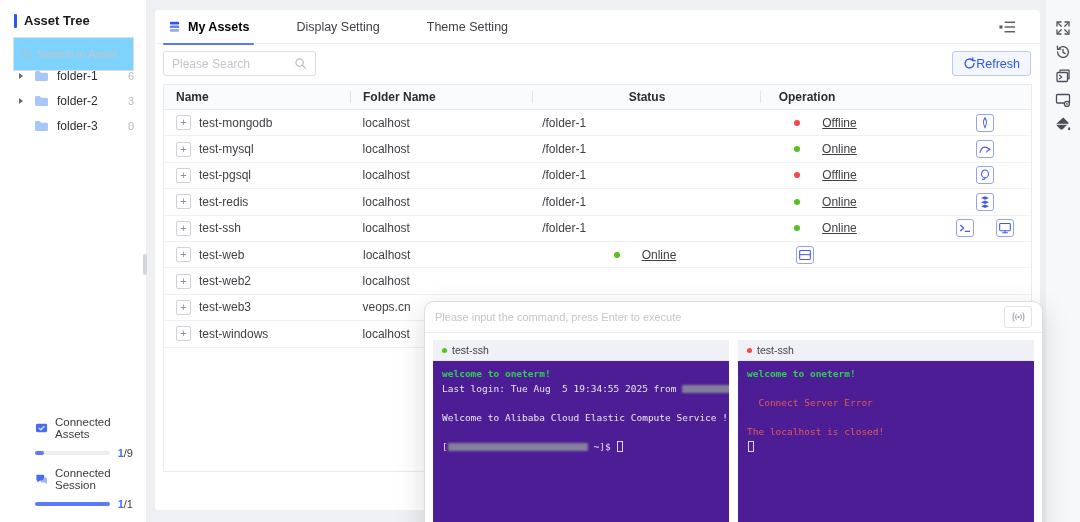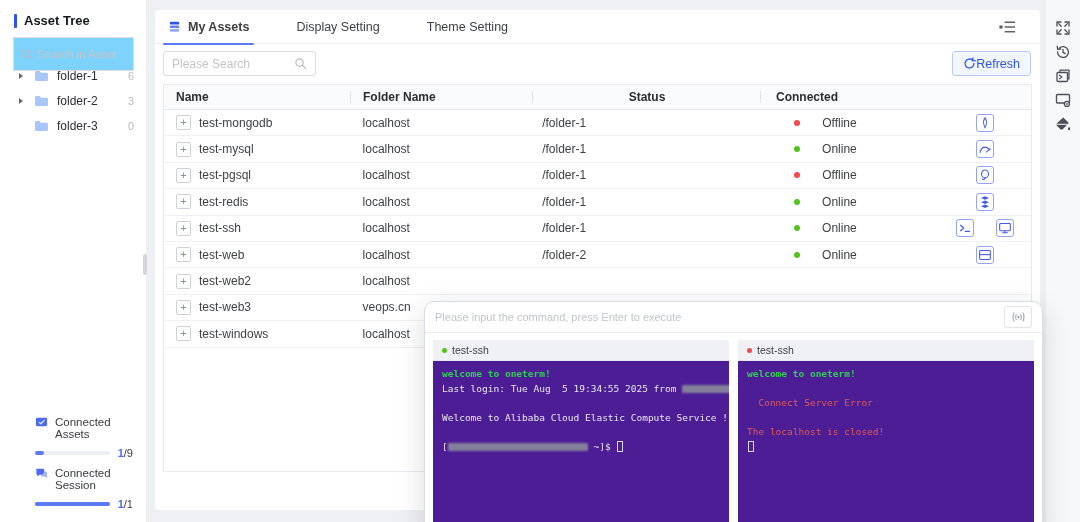--- a/index.html
+++ b/index.html
@@ -21,56 +21,56 @@
   .sb-search input { border:none; outline:none; width:100%; font-size:11.5px; color:#333; background:transparent; }
   .tree { position:absolute; top:63px; left:0; right:0; }
   .tree-item { height:25px; display:flex; align-items:center; padding:0 10px 0 19px; cursor:pointer; }
   .caret { width:0; height:0; border-left:4px solid #67696f; border-top:3.5px solid transparent;
     border-bottom:3.5px solid transparent; margin-right:11px; flex:none; }
   .caret.hidden { visibility:hidden; }
   .folder-ico { display:flex; margin-right:8px; flex:none; }
   .tree-label { font-size:12px; color:#2c2d31; flex:1; }
   .tree-count { font-size:11px; color:#b7bac1; padding-right:2px; }
   .sb-stats { position:absolute; left:35px; right:13px; bottom:10px; }
-  .stat-label-row { display:flex; gap:7px; font-size:11.5px; color:#3a3b40; }
+  .stat-label-row { display:flex; align-items:center; gap:7px; font-size:11.5px; color:#3a3b40; }
   .stat-bar-row { display:flex; align-items:center; margin:7px 0 8px; gap:8px; }
   .stat-track { flex:1; height:4px; background:#eceef2; border-radius:2px; position:relative; }
   .stat-fill { position:absolute; left:0; top:0; height:4px; border-radius:2px; background:#5e7bf7; }
   .stat-val { font-size:11px; color:#3a3b40; white-space:nowrap; }
   .stat-val b { color:#4d6bf0; }
   .divider-handle { position:absolute; left:143px; top:254px; width:4px; height:21px; background:#d3d5da;
     border-radius:2px; cursor:col-resize; }
 
   
   .main-panel { position:absolute; left:155px; top:10px; width:885px; height:500px; background:#fff; border-radius:4px; }
   .tab-bar { position:absolute; top:0; left:0; right:0; height:34px; border-bottom:1px solid #efeff1;
     display:flex; align-items:center; padding-left:13px; gap:47px; box-sizing:border-box; }
   .tab { display:flex; align-items:center; gap:7px; font-size:12.5px; color:#3e3f45; cursor:pointer;
     position:relative; height:34px; }
-  .tab.active { color:#404040; font-weight:bold; }
+  .tab.active { color:#000000; font-weight:bold; }
   .tab.active::after { content:""; position:absolute; left:-5px; right:-5px; bottom:-1px; height:2px;
     background:#5b79f7; border-radius:1px; }
   .panel-setting-icon { position:absolute; right:23px; top:10px; cursor:pointer; display:flex; }
   .panel-search { position:absolute; left:8px; top:41px; width:153px; height:25px; border:1px solid #dcdee2;
     border-radius:3px; display:flex; align-items:center; padding:0 8px; gap:6px; box-sizing:border-box; }
   .panel-search input { flex:1; border:none; outline:none; font-size:12px; min-width:0; }
   .refresh-btn { position:absolute; right:9px; top:41px; height:25px; padding:0 10px; background:#f2f6ff;
     border:1px solid #bcc9f8; border-radius:3px; display:flex; align-items:center; gap:0; font-size:12.5px;
     color:#2f54eb; cursor:pointer; box-sizing:border-box; }
   .table-wrap { position:absolute; left:8px; top:74px; width:869px; height:388px; border:1px solid #e9eaee;
     box-sizing:border-box; overflow:hidden; }
   .thead { display:flex; height:24px; background:#fafbfc; border-bottom:1px solid #e9eaee; }
   .th { font-size:12px; font-weight:bold; color:#2b2c30; display:flex; align-items:center; padding:0 12px;
     box-sizing:border-box; position:relative; }
   .th .sep { position:absolute; right:0; top:6px; width:1px; height:12px; background:#e1e2e6; }
   .c-name { width:187px; } .c-ip { width:180px; } .c-folder { width:182px; }
   .c-status { width:228px; justify-content:center; } .c-op { width:92px; justify-content:center; }
   .tr { display:flex; height:25.4px; border-bottom:1px solid #f1f1f3; align-items:center; }
   .td { font-size:12px; color:#3f4146; padding:0 12px; box-sizing:border-box; display:flex; align-items:center; gap:8px; }
-  .td.c-status, .td.c-op { gap:22px; }
+  .td.c-status, .td.c-op { gap:22px;text-decoration:underline; }
   .expand-box { width:13px; height:13px; border:1px solid #cfd1d6; border-radius:2px; display:flex; align-items:center;
     justify-content:center; color:#8d9096; font-size:11px; line-height:1; cursor:pointer; flex:none; background:#fff; }
   .dot { width:6px; height:6px; border-radius:50%; flex:none; }
   .dot.online { background:#52c41a; } .dot.offline { background:#f5484d; }
   .op-box { width:18px; height:18px; border:1px solid #93a2f5; border-radius:3px; display:flex; align-items:center;
     justify-content:center; cursor:pointer; background:#fff; box-sizing:border-box; color:#4558e9;
     font-family:"DejaVu Sans Mono", monospace; font-size:8px; font-weight:bold; flex:none; }
 
   
   .right-toolbar { position:absolute; right:0; top:0; width:34px; height:522px; background:#f7f8fa;
@@ -238,21 +238,21 @@
         </div>
       <div class="th c-folder">
           <span>Folder Name</span>
           <span class="sep"></span>
         </div>
       <div class="th c-status">
           <span>Status</span>
           <span class="sep"></span>
         </div>
       <div class="th c-op">
-          <span>Connected</span>
+          <span>Operation</span>
         </div>
     </div>
     <div>
         <div class="tr">
           <div class="td c-name">
             <span class="expand-box">+</span>
             <span>test-mongodb</span>
           </div>
           <div class="td c-ip">localhost</div>
           <div class="td c-folder">/folder-1</div>
@@ -356,21 +356,20 @@
               </svg>
             </span>
           </div>
         </div>
         <div class="tr">
           <div class="td c-name">
             <span class="expand-box">+</span>
             <span>test-web</span>
           </div>
           <div class="td c-ip">localhost</div>
-          <div class="td c-folder">/folder-2</div>
           <div class="td c-status">
             <span class="dot online"></span>
             <span>Online</span>
           </div>
           <div class="td c-op">
             <span class="op-box">
               <svg width="16" height="16" viewBox="0 0 18 18" fill="none" stroke="#4558e9" stroke-width="1.2">
                 <rect x="3" y="4" width="12" height="10" rx="1"></rect>
                 <line x1="3" y1="8.6" x2="15" y2="8.6"></line>
               </svg>

